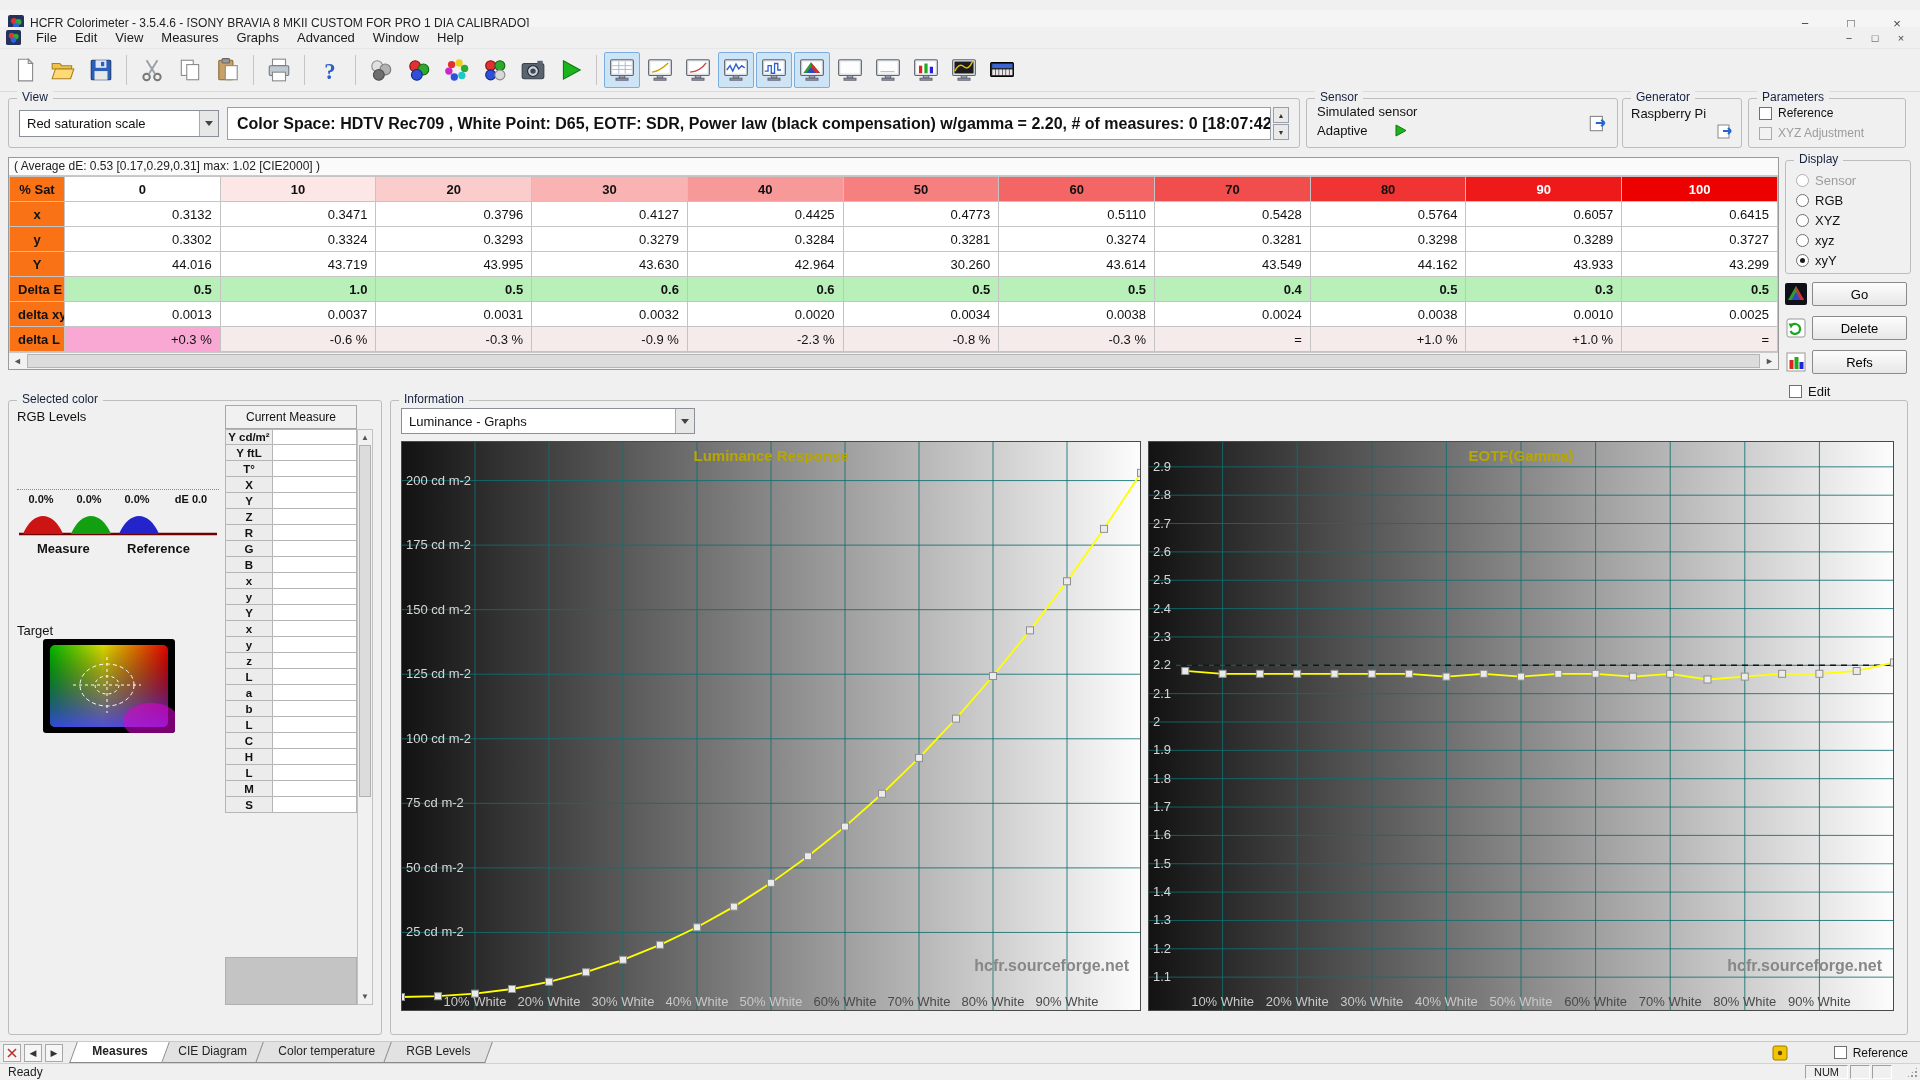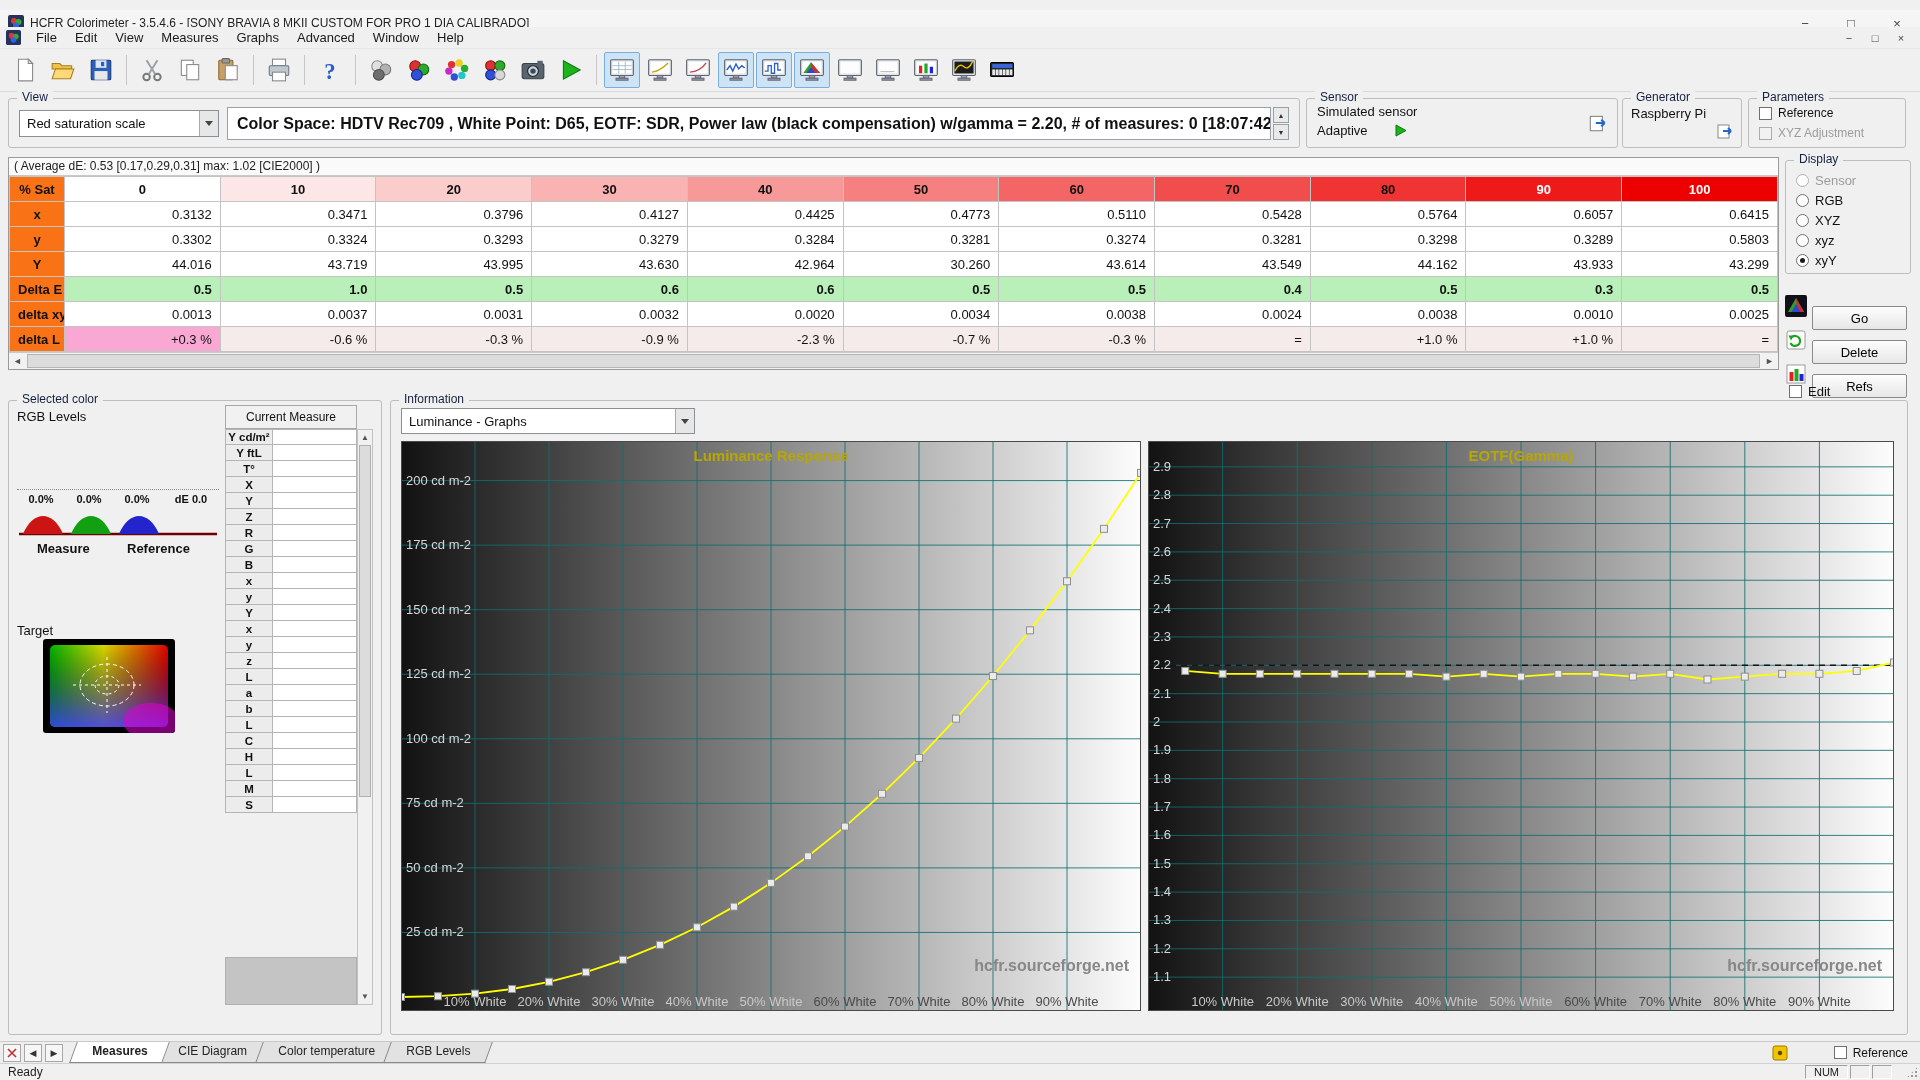--- a/index.html
+++ b/index.html
@@ -54,21 +54,21 @@
   td.val.b{font-weight:bold;}
   .hscroll{height:17px;background:#f2f2f2;border-top:1px solid #c9c9c9;display:flex;align-items:center;}
   .hs-btn{width:17px;height:16px;font-size:9px;display:flex;align-items:center;justify-content:center;color:#555;}
   .hs-thumb{flex:1;height:14px;background:#dcdcdc;border:1px solid #b5b5b5;margin:0 1px;}
   
   #display-col{position:absolute;left:1785px;top:160px;width:122px;height:252px;}
   #display-group{position:absolute;left:0;top:0;width:126px;height:114px;}
   #radio-list{position:absolute;left:10px;top:12px;display:flex;flex-direction:column;gap:5px;font-size:13px;}
   .btnrow{position:absolute;left:0;display:flex;align-items:center;gap:5px;width:122px;}
   .btnrow .bicon,.btnrow .bicon svg{width:22px;height:22px;}
-  .pushbtn{flex:1;height:24px;background:linear-gradient(#fdfdfd,#e7e7e7);border:1px solid #8a8a8a;border-radius:2px;font-size:13px;font-family:"Liberation Sans",sans-serif;margin-top:24px;}
+  .pushbtn{flex:1;height:24px;background:linear-gradient(#fdfdfd,#e7e7e7);border:1px solid #8a8a8a;border-radius:2px;font-size:13px;font-family:"Liberation Sans",sans-serif;}
   .editrow{position:absolute;left:4px;display:flex;align-items:center;gap:6px;font-size:13px;}
   
   #selcolor-group{left:8px;top:400px;width:374px;height:635px;}
   .sc-label{position:absolute;font-size:13px;color:#111;}
   #cm-header{position:absolute;left:216px;top:4px;width:132px;height:24px;background:#f1f1f1;border:1px solid #a8a8a8;font-size:12px;display:flex;align-items:center;justify-content:center;}
   #measure-rows{position:absolute;left:216px;top:28px;width:132px;}
   .mrow{display:flex;height:16px;}
   .mlabel{width:48px;background:#ececec;border:1px solid #b5b5b5;border-top:none;font-size:11.5px;font-weight:bold;display:flex;align-items:center;justify-content:center;white-space:nowrap;overflow:hidden;}
   .mrow:first-child .mlabel,.mrow:first-child .mval{border-top:1px solid #b5b5b5;}
   .mval{flex:1;background:#fff;border:1px solid #b5b5b5;border-left:none;border-top:none;}
@@ -519,21 +519,21 @@
             <td class="val">0.3302</td>
             <td class="val">0.3324</td>
             <td class="val">0.3293</td>
             <td class="val">0.3279</td>
             <td class="val">0.3284</td>
             <td class="val">0.3281</td>
             <td class="val">0.3274</td>
             <td class="val">0.3281</td>
             <td class="val">0.3298</td>
             <td class="val">0.3289</td>
-            <td class="val">0.5803</td>
+            <td class="val">0.3727</td>
           </tr>
           <tr>
             <td class="rowlabel">Y</td>
             <td class="val">44.016</td>
             <td class="val">43.719</td>
             <td class="val">43.995</td>
             <td class="val">43.630</td>
             <td class="val">42.964</td>
             <td class="val">30.260</td>
             <td class="val">43.614</td>
@@ -570,21 +570,21 @@
             <td class="val">0.0010</td>
             <td class="val">0.0025</td>
           </tr>
           <tr>
             <td class="rowlabel">delta L</td>
             <td class="val" style="background:#f9a8d4">+0.3 %</td>
             <td class="val" style="background:#f6ebeb">-0.6 %</td>
             <td class="val" style="background:#f6ebeb">-0.3 %</td>
             <td class="val" style="background:#f6ebeb">-0.9 %</td>
             <td class="val" style="background:#f6ebeb">-2.3 %</td>
-            <td class="val" style="background:#f6ebeb">-0.7 %</td>
+            <td class="val" style="background:#f6ebeb">-0.8 %</td>
             <td class="val" style="background:#f6ebeb">-0.3 %</td>
             <td class="val" style="background:#f6ebeb">=</td>
             <td class="val" style="background:#f6ebeb">+1.0 %</td>
             <td class="val" style="background:#f6ebeb">+1.0 %</td>
             <td class="val" style="background:#f6ebeb">=</td>
           </tr>
         </tbody>
       </table>
     </div>
   <div class="hscroll">

